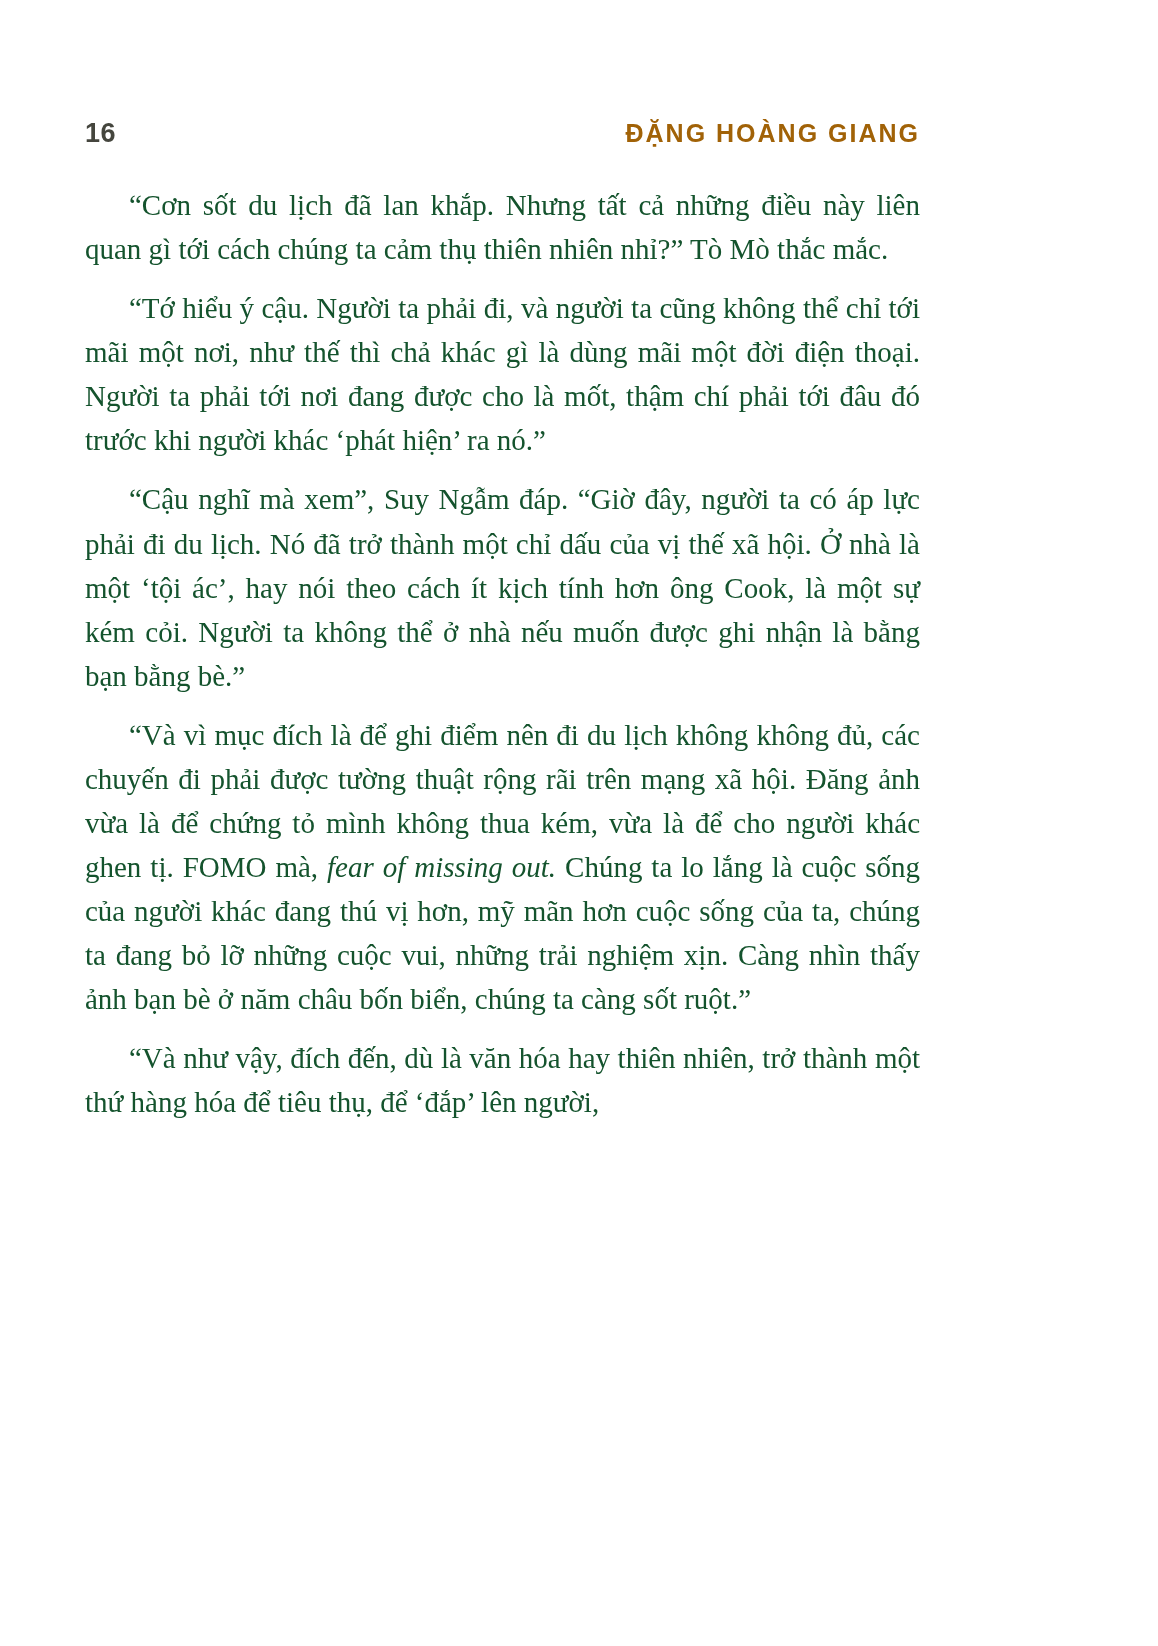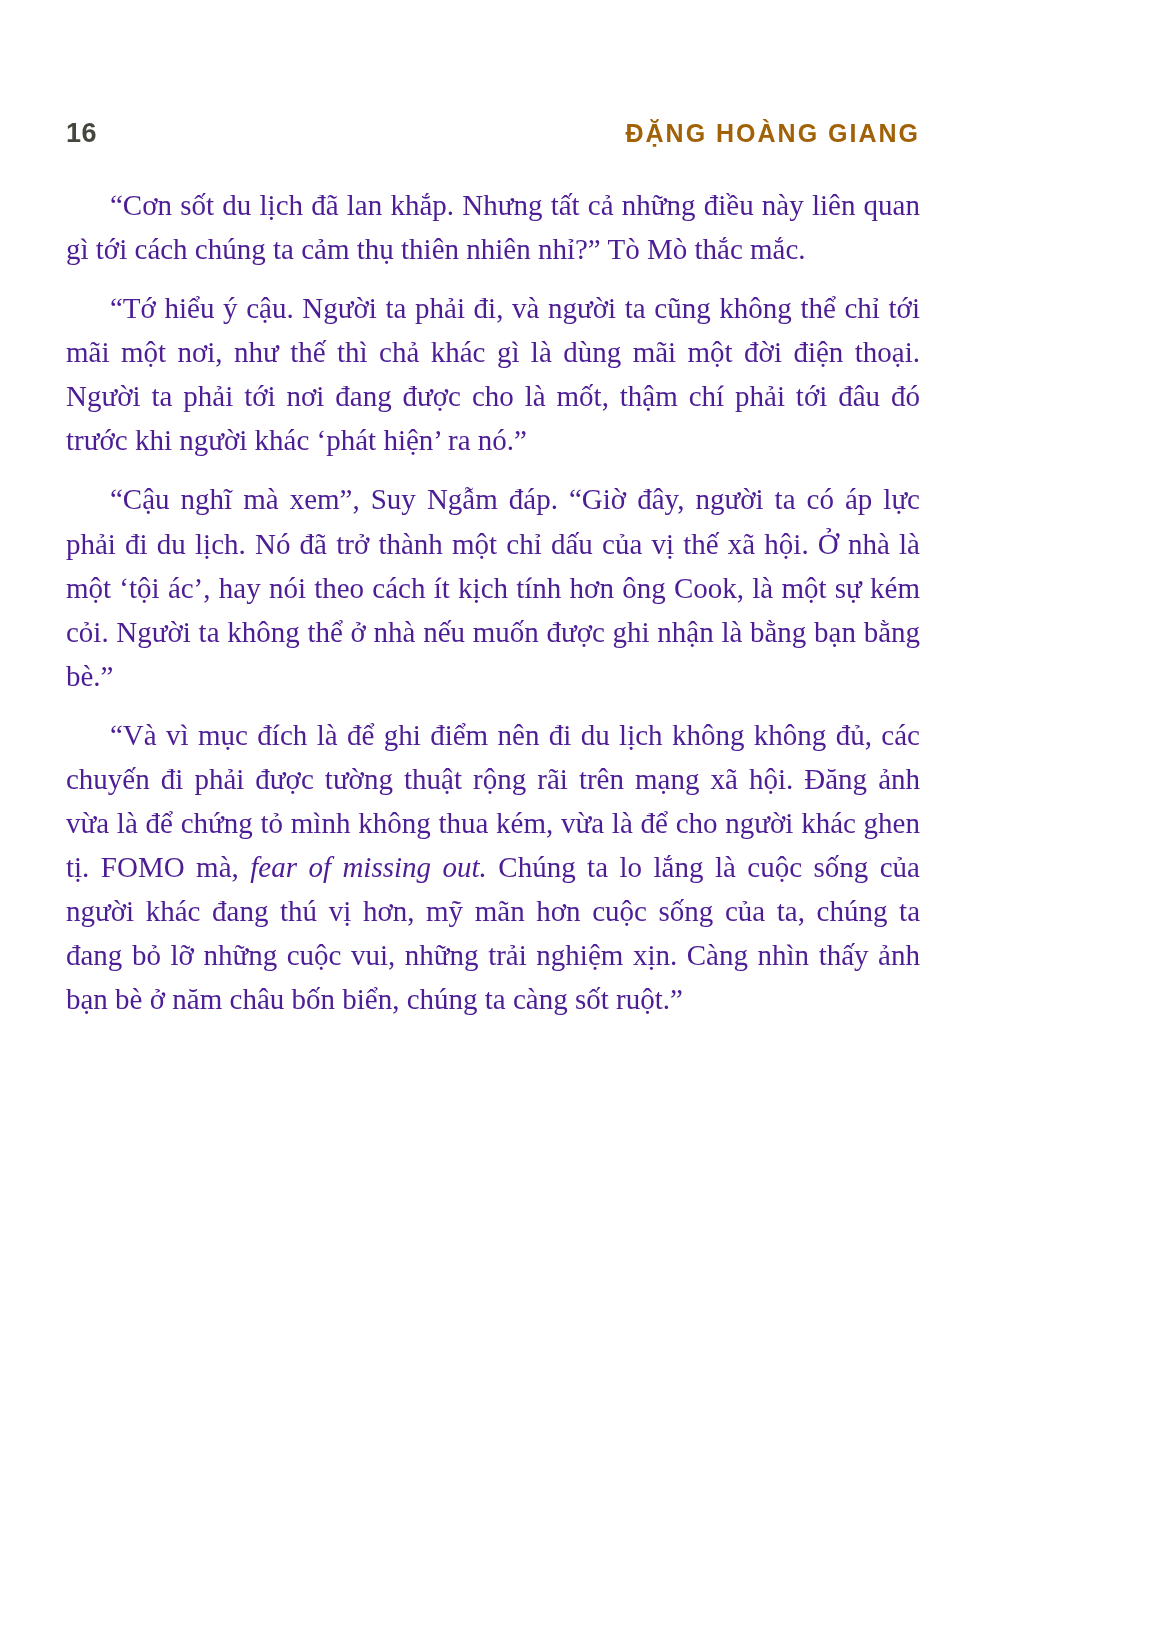--- a/index.html
+++ b/index.html
@@ -6,21 +6,21 @@
     margin: 0;
     padding: 0;
     background: #ffffff;
   }
   .page {
     position: relative;
     width: 1158px;
     height: 1646px;
     background: #ffffff;
     box-sizing: border-box;
-    padding: 118px 238px 60px 66px;
+    padding: 118px 238px 60px 85px;
     overflow: hidden;
   }
   .page-header {
     display: flex;
     justify-content: space-between;
     align-items: baseline;
     margin-bottom: 34px;
     font-family: "Liberation Sans", sans-serif;
   }
   .page-number {
@@ -32,21 +32,21 @@
   .author-name {
     font-size: 25px;
     font-weight: 700;
     color: #a16207;
     letter-spacing: 2px;
   }
   .content p {
     font-family: "Liberation Serif", "DejaVu Serif", serif;
     font-size: 29px;
     line-height: 1.52;
-    color: #4c1d95;
+    color: #14532d;
     text-align: justify;
     text-indent: 44px;
     margin: 0 0 15px 0;
   }
   .content p:last-child {
     margin-bottom: 0;
   }
   .content em {
     font-style: italic;
   }
@@ -64,15 +64,16 @@
   <div class="content">
     <p>“Cơn sốt du lịch đã lan khắp. Nhưng tất cả những điều này liên quan gì tới cách chúng ta cảm thụ thiên nhiên nhỉ?” Tò Mò thắc mắc.</p>
 
     <p>“Tớ hiểu ý cậu. Người ta phải đi, và người ta cũng không thể chỉ tới mãi một nơi, như thế thì chả khác gì là dùng mãi một đời điện thoại. Người ta phải tới nơi đang được cho là mốt, thậm chí phải tới đâu đó trước khi người khác ‘phát hiện’ ra nó.”</p>
 
     <p>“Cậu nghĩ mà xem”, Suy Ngẫm đáp. “Giờ đây, người ta có áp lực phải đi du lịch. Nó đã trở thành một chỉ dấu của vị thế xã hội. Ở nhà là một ‘tội ác’, hay nói theo cách ít kịch tính hơn ông Cook, là một sự kém cỏi. Người ta không thể ở nhà nếu muốn được ghi nhận là bằng bạn bằng bè.”</p>
 
     <p><span>“Và vì mục đích là để ghi điểm nên đi du lịch không không đủ, các chuyến đi phải được tường thuật rộng rãi trên mạng xã hội. Đăng ảnh vừa là để chứng tỏ mình không thua kém, vừa là để cho người khác ghen tị. FOMO mà, </span><em>fear of missing out.</em><span> Chúng ta lo lắng là cuộc sống của người khác đang thú vị hơn, mỹ mãn hơn cuộc sống của ta, chúng ta đang bỏ lỡ những cuộc vui, những trải nghiệm xịn. Càng nhìn thấy ảnh bạn bè ở năm châu bốn biển, chúng ta càng sốt ruột.”</span></p>
 
 
+    <p>“Và như vậy, đích đến, dù là văn hóa hay thiên nhiên, trở thành một thứ hàng hóa để tiêu thụ, để ‘đắp’ lên người,</p>
   </div>
 
 </div>
 
 </body></html>

